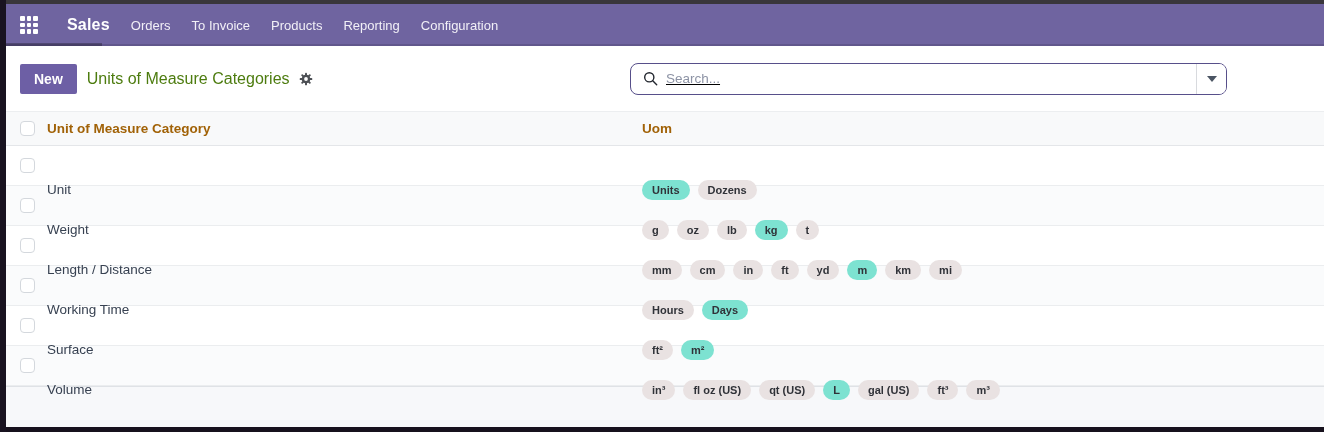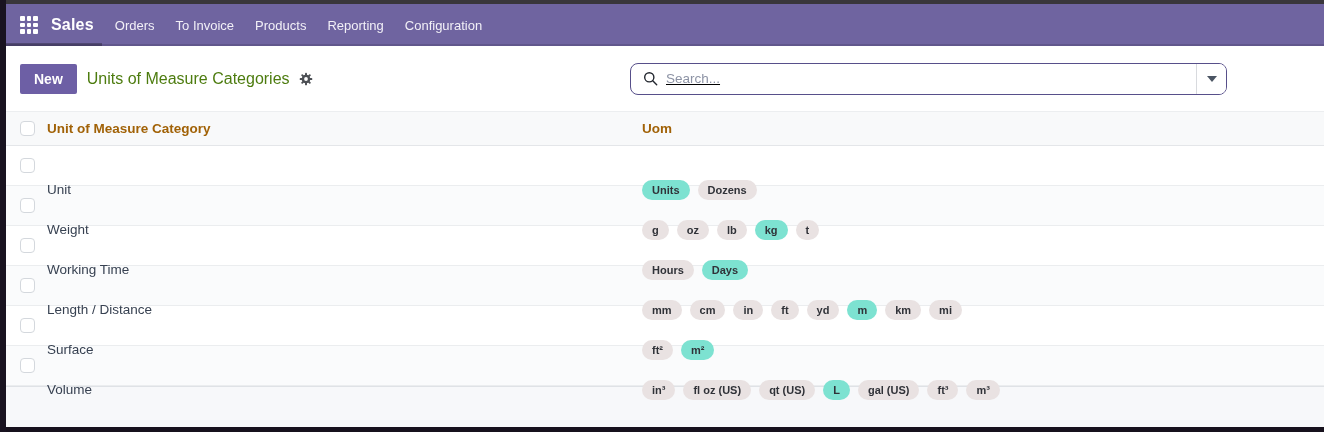--- a/index.html
+++ b/index.html
@@ -29,21 +29,21 @@
     width: 96px; height: 3px; background: rgba(0,0,0,0.28);
   }
   .apps-grid {
     width: 18px; height: 18px; display: grid;
     grid-template-columns: repeat(3, 1fr); gap: 2px;
     margin-right: 13px; cursor: pointer; flex: none;
   }
   .apps-grid span { background: #ffffff; border-radius: 1px; }
   .brand {
     color: #ffffff; font-size: 16px; font-weight: bold;
-    margin-right: 21px; cursor: pointer; letter-spacing: .2px;
+    margin-right: 21px; cursor: pointer; letter-spacing: .2px; margin-left: 16px;
   }
   .nav-items { display: flex; column-gap: 21px; }
   .nav-item {
     color: #f2f0f7; font-size: 13px; cursor: pointer; white-space: nowrap;
   }
 
   
   .control-bar {
     height: 65px; background: #ffffff;
     display: flex; align-items: center; padding-left: 14px;
@@ -200,42 +200,42 @@
         <span class="cell-uoms">
           <span class="badge">g</span>
           <span class="badge">oz</span>
           <span class="badge">lb</span>
           <span class="badge teal">kg</span>
           <span class="badge">t</span>
         </span>
       </div>
       <div class="list-row">
         <span class="checkbox"></span>
-        <span class="cell-cat">Working Time</span>
-        <span class="cell-uoms">
-          <span class="badge">Hours</span>
-          <span class="badge teal">Days</span>
-        </span>
-      </div>
-      <div class="list-row">
-        <span class="checkbox"></span>
         <span class="cell-cat">Length / Distance</span>
         <span class="cell-uoms">
           <span class="badge">mm</span>
           <span class="badge">cm</span>
           <span class="badge">in</span>
           <span class="badge">ft</span>
           <span class="badge">yd</span>
           <span class="badge teal">m</span>
           <span class="badge">km</span>
           <span class="badge">mi</span>
         </span>
       </div>
       <div class="list-row">
         <span class="checkbox"></span>
+        <span class="cell-cat">Working Time</span>
+        <span class="cell-uoms">
+          <span class="badge">Hours</span>
+          <span class="badge teal">Days</span>
+        </span>
+      </div>
+      <div class="list-row">
+        <span class="checkbox"></span>
         <span class="cell-cat">Surface</span>
         <span class="cell-uoms">
           <span class="badge">ft²</span>
           <span class="badge teal">m²</span>
         </span>
       </div>
       <div class="list-row">
         <span class="checkbox"></span>
         <span class="cell-cat">Volume</span>
         <span class="cell-uoms">

